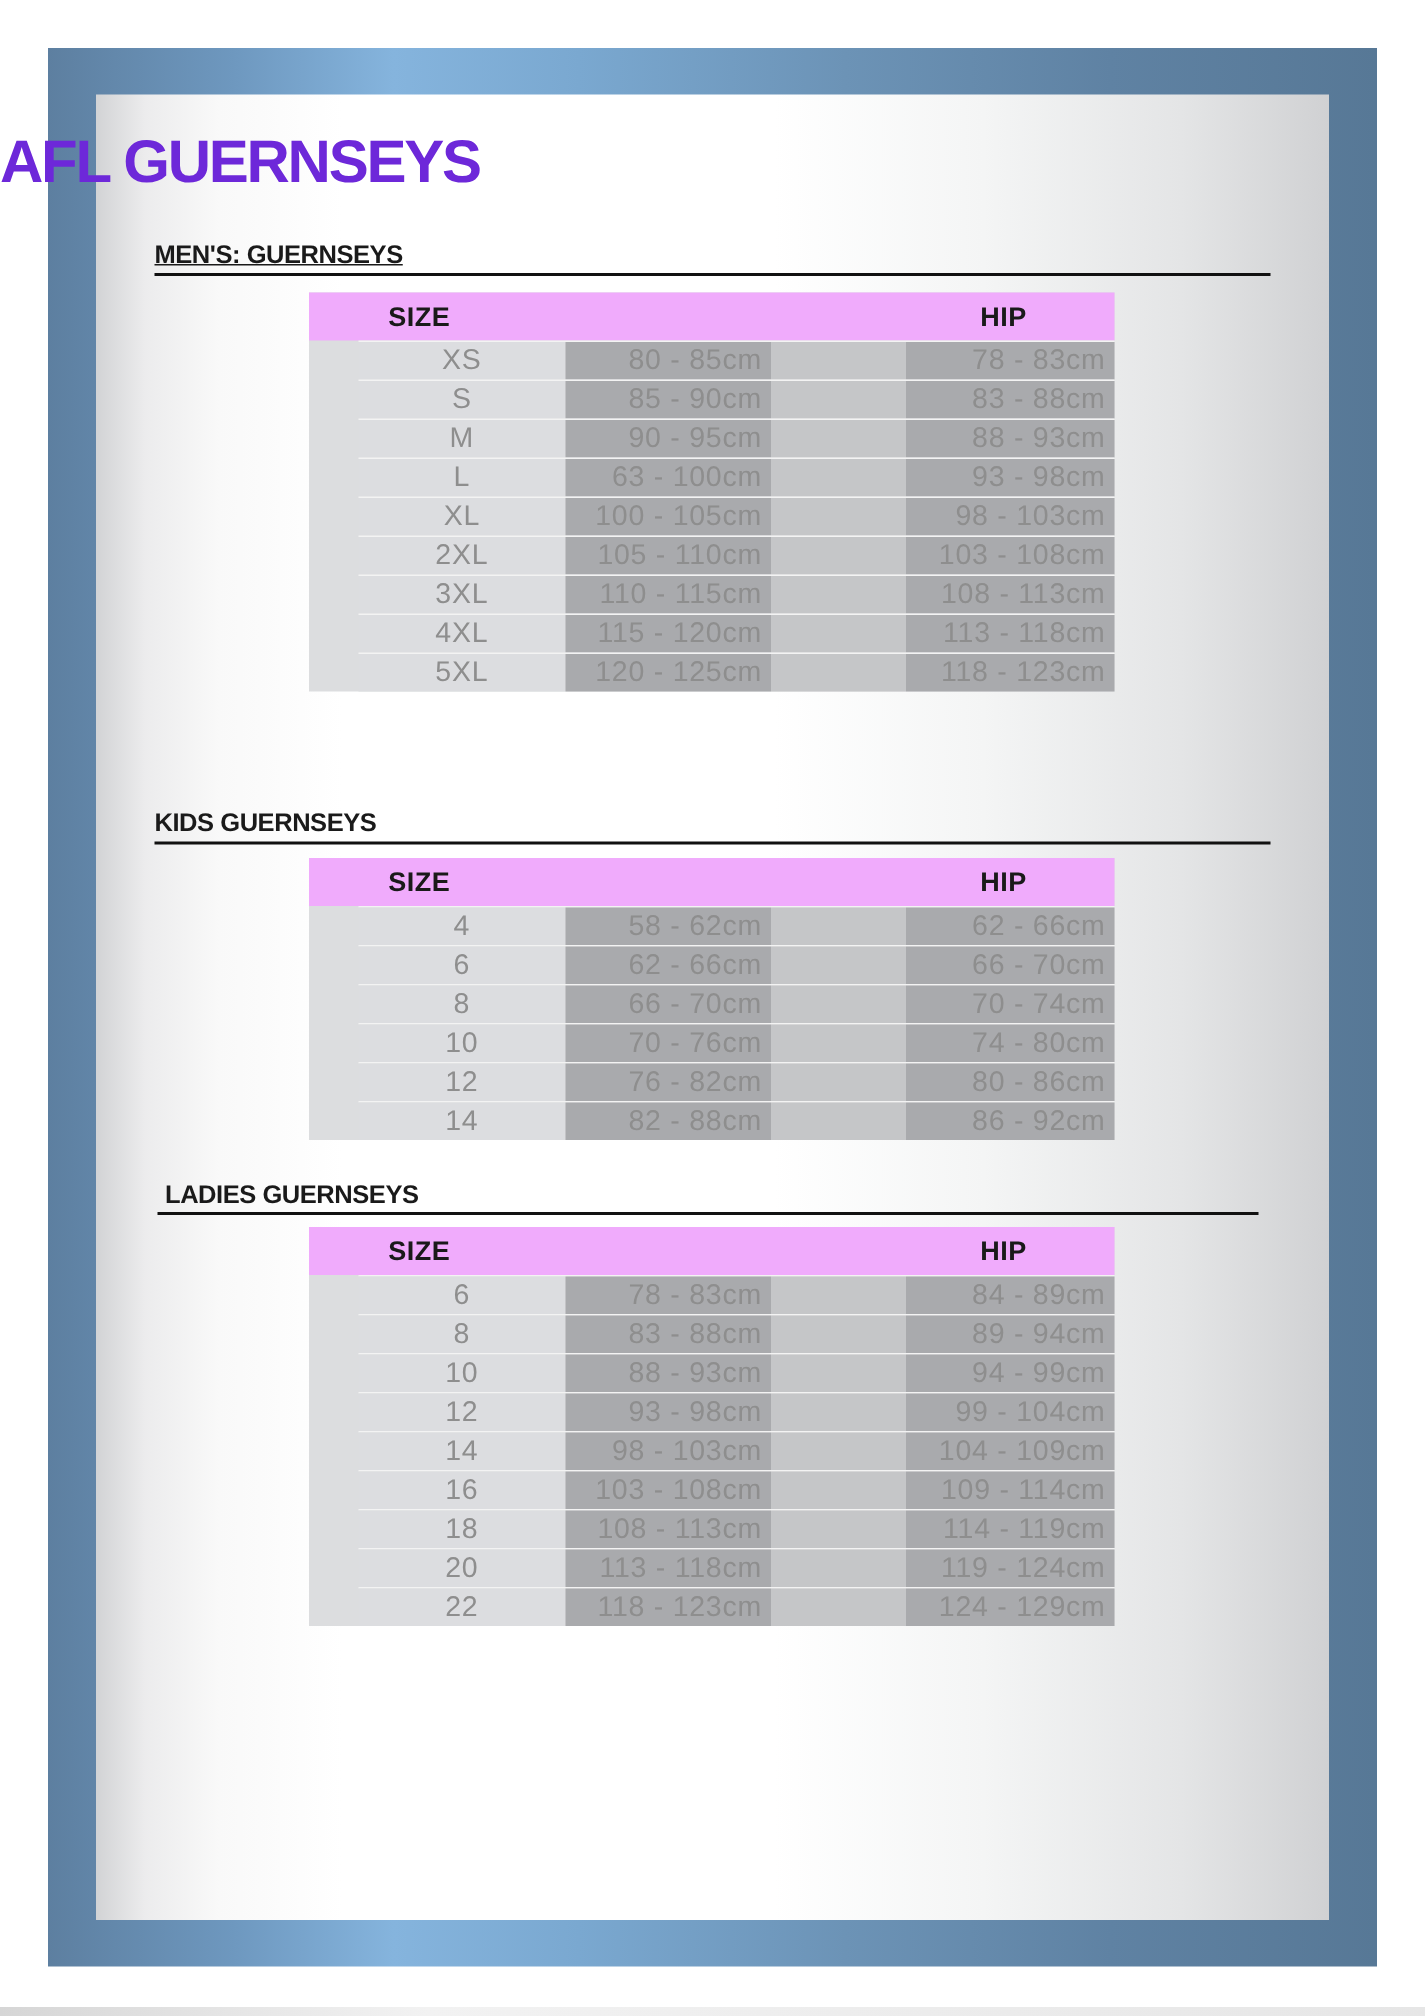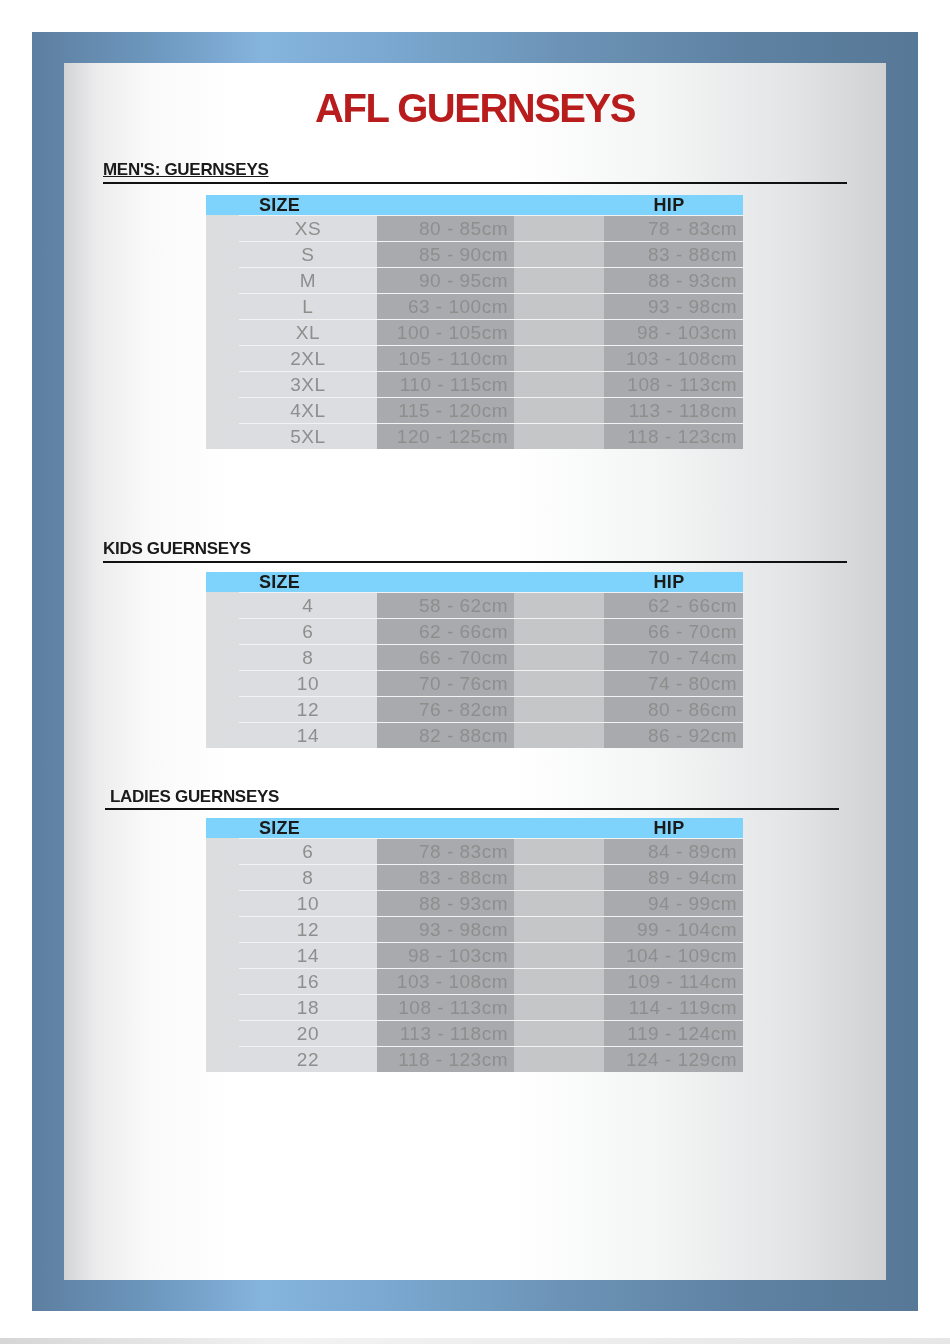--- a/index.html
+++ b/index.html
@@ -14,34 +14,34 @@
     }
     .frame {
       position: absolute; left: 32px; top: 32px; width: 886px; height: 1279px;
       background: linear-gradient(90deg, #5d7fa0 0%, #6e98bf 14%, #85b4dd 26%, #7aa8d0 40%, #6c93b6 60%, #5f82a3 80%, #577896 100%);
     }
     .paper {
       position: absolute; left: 64px; top: 63px; width: 822px; height: 1217px;
       background: linear-gradient(90deg, #d2d3d5 0%, #ececed 4%, #f9f9f9 10%, #ffffff 20%, #ffffff 55%, #f4f5f5 72%, #e4e5e6 88%, #d0d1d3 100%);
     }
     .title {
-      position: absolute; left: 0; width: 950px; top: 86px; text-align: center;
-      font-size: 40px; font-weight: bold; color: #b91c1c; letter-spacing: -1.5px;
+      position: absolute; left: 0; width: 950px; top: 86px; text-align: left;
+      font-size: 40px; font-weight: bold; color: #6d28d9; letter-spacing: -1.5px;
     }
     .section-heading {
       position: absolute; font-size: 17px; font-weight: bold; color: #1a1a1a;
       letter-spacing: -0.3px;
     }
     .rule { position: absolute; height: 2px; background: #111; }
     .table {
       position: absolute; left: 206px; width: 537px;
       background: #dcdddf;
     }
     .thead, .trow { position: relative; display: flex; }
-    .thead { height: 20px; background: #7dd3fc; }
+    .thead { height: 32px; background: #f0abfc; }
     .trow { height: 25px; border-top: 1.7px solid #f3f3f3; margin-left: 33px; }
     .cell {
       box-sizing: border-box; display: flex; align-items: center;
       font-size: 19px; color: #8e8e8e; letter-spacing: 0.5px;
       font-weight: normal;
     }
     .c-size { width: 147px; justify-content: center; background: #dcdde0; }
     .c-m1 { width: 146px; justify-content: flex-end; padding-right: 6px; background: #a9aaad; }
     .c-gap { width: 96px; background: #c5c6c8; }
     .c-m2 { width: 148px; justify-content: flex-end; padding-right: 6px; background: #a9aaad; }

